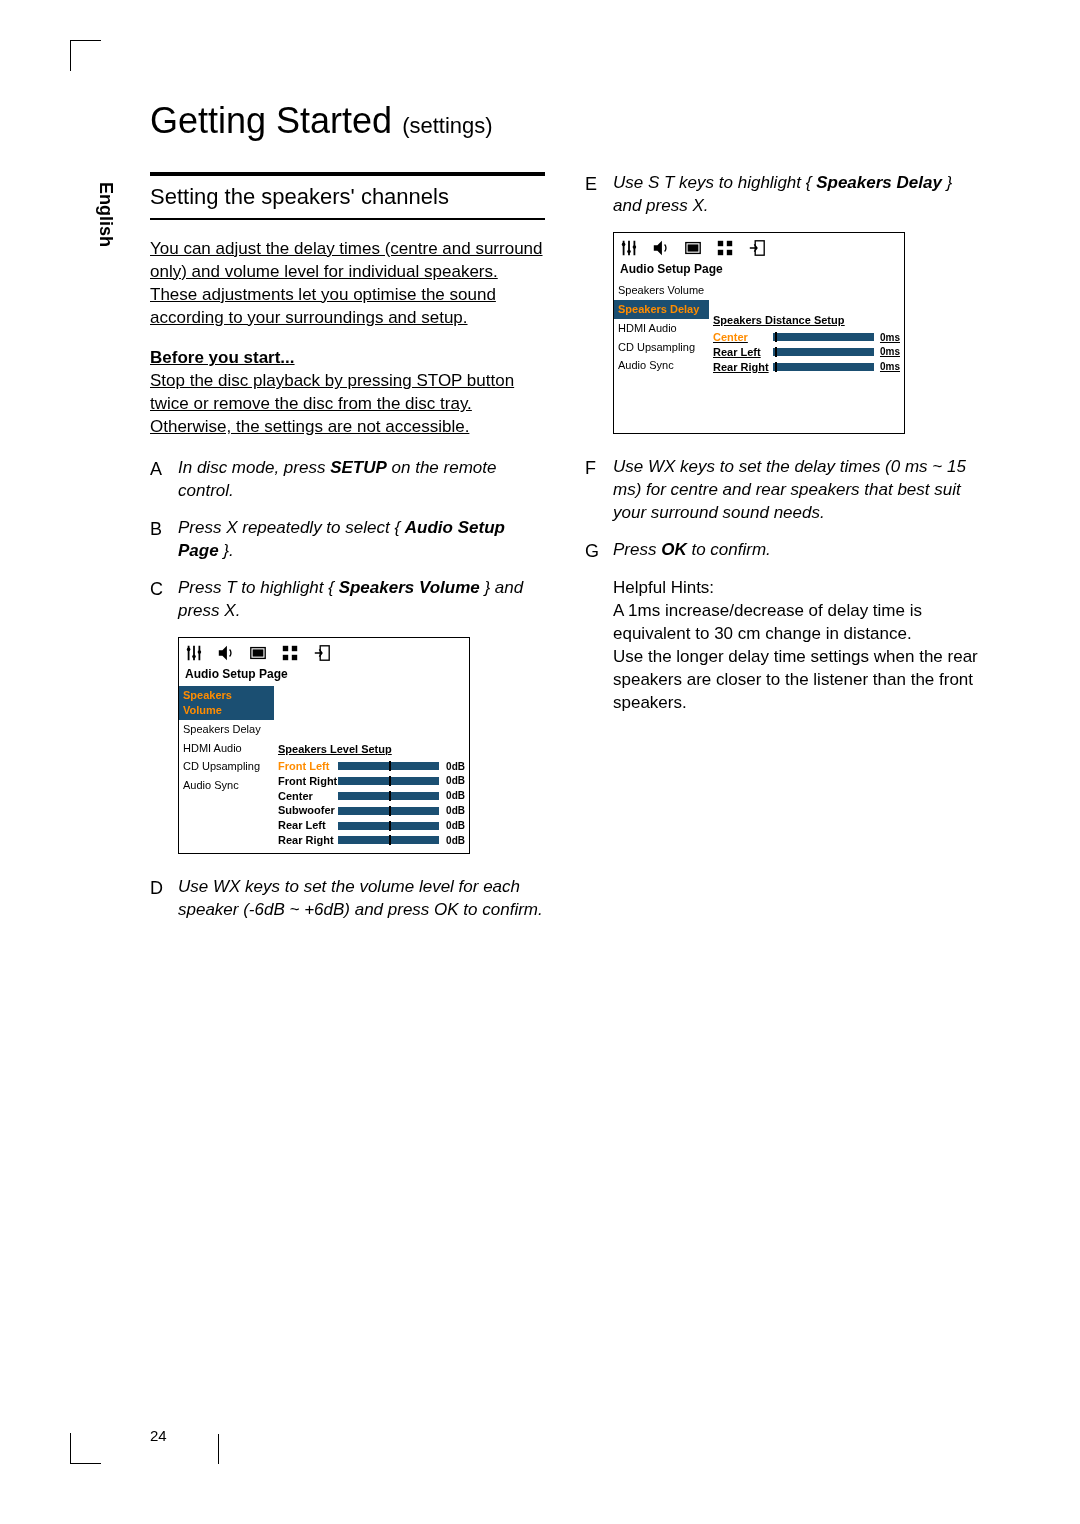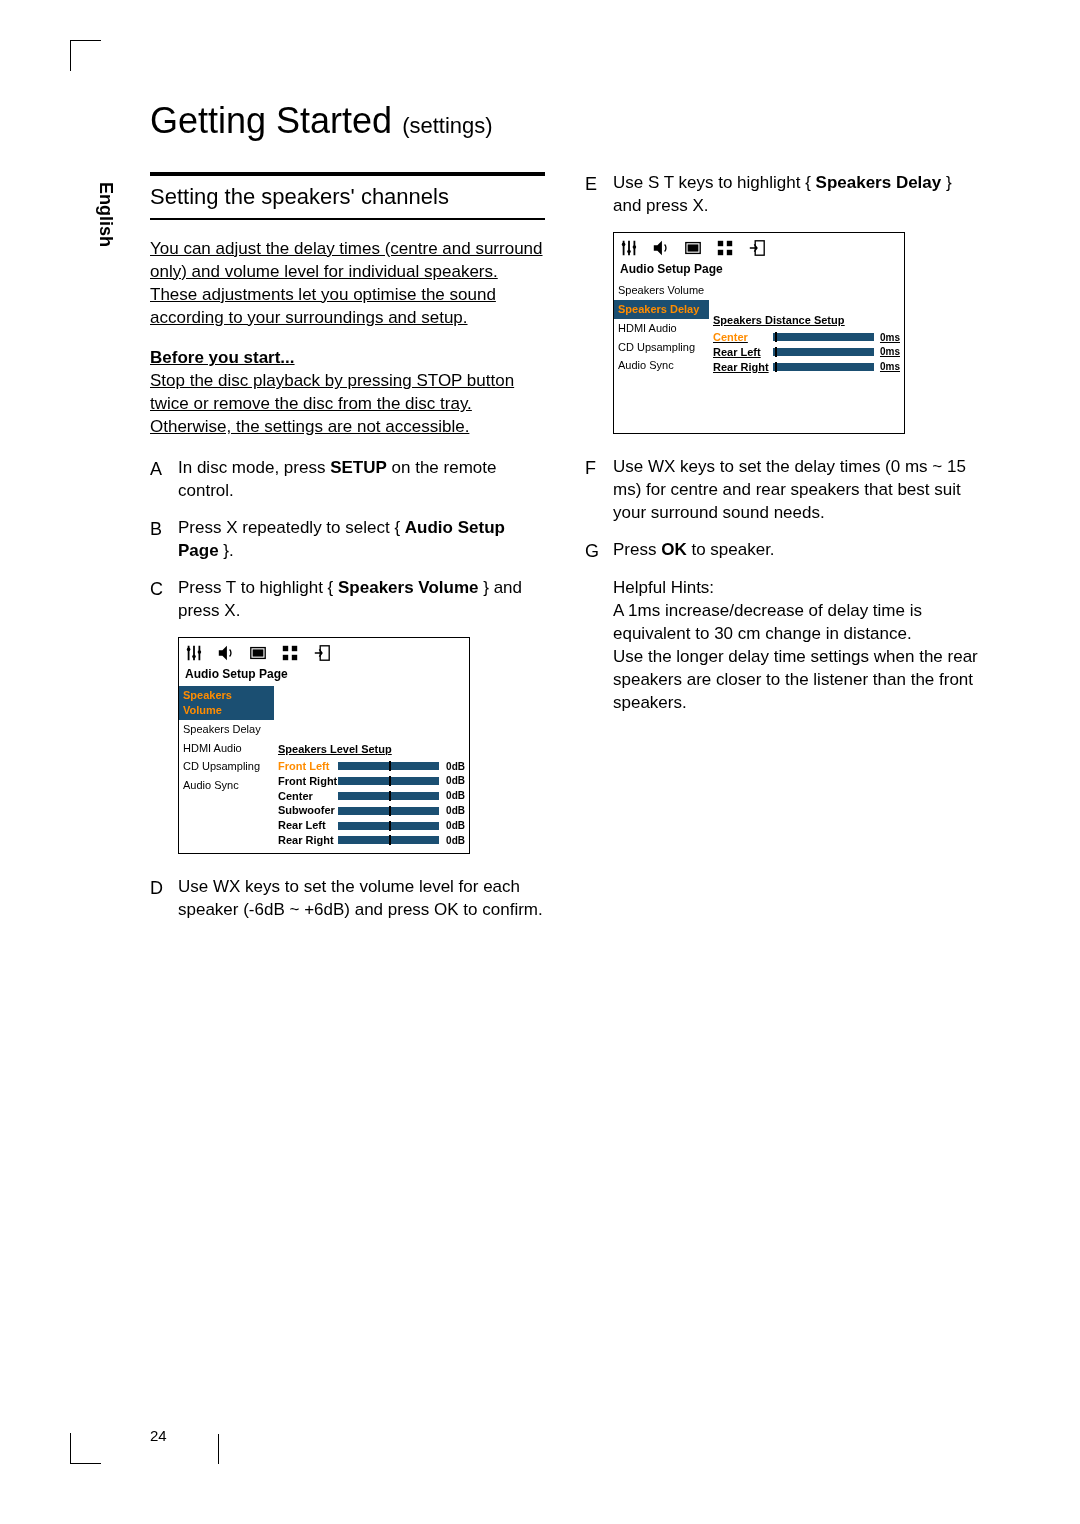--- a/index.html
+++ b/index.html
@@ -47,21 +47,21 @@
     border-top: 4px solid #000;
     border-bottom: 2px solid #000;
     font-size: 22px;
     padding: 6px 0;
     margin-bottom: 18px;
   }
   .para { margin-bottom: 18px; text-decoration: underline; }
   .bold { font-weight: bold; }
   .letter-row { display: flex; margin-bottom: 14px; }
   .letter { width: 28px; font-size: 18px; }
-  .letter-body { flex: 1; }
+  .letter-body { flex: 1; font-style: italic; }
   .hints-body { margin-left: 0px; }
   
   .ui-panel {
     width: 290px;
     border: 1px solid #000;
     margin: 8px 0 22px 28px;
     font-family: Arial, sans-serif;
   }
   .ui-icons {
     display: flex;
@@ -321,21 +321,21 @@
         </div>
       </div>
 
       <div class="letter-row">
         <div class="letter">F</div>
         <div class="letter-body">Use  WX keys to set the delay times (0 ms ~ 15 ms) for centre and rear speakers that best suit your surround sound needs.</div>
       </div>
       <div class="letter-row">
         <div class="letter">G</div>
         <div class="letter-body">
-          <span>Press </span><span class="bold">OK</span><span> to speaker.</span>
+          <span>Press </span><span class="bold">OK</span><span> to confirm.</span>
         </div>
       </div>
 
       <div style="margin-left:28px; margin-top:6px;">
         <div>Helpful Hints:</div>
         <div class="hints-body">
           <div>  A 1ms increase/decrease of delay time is equivalent to 30 cm change in distance.</div>
           <div>  Use the longer delay time settings when the rear speakers are closer to the listener than the front speakers.</div>
         </div>
       </div>

